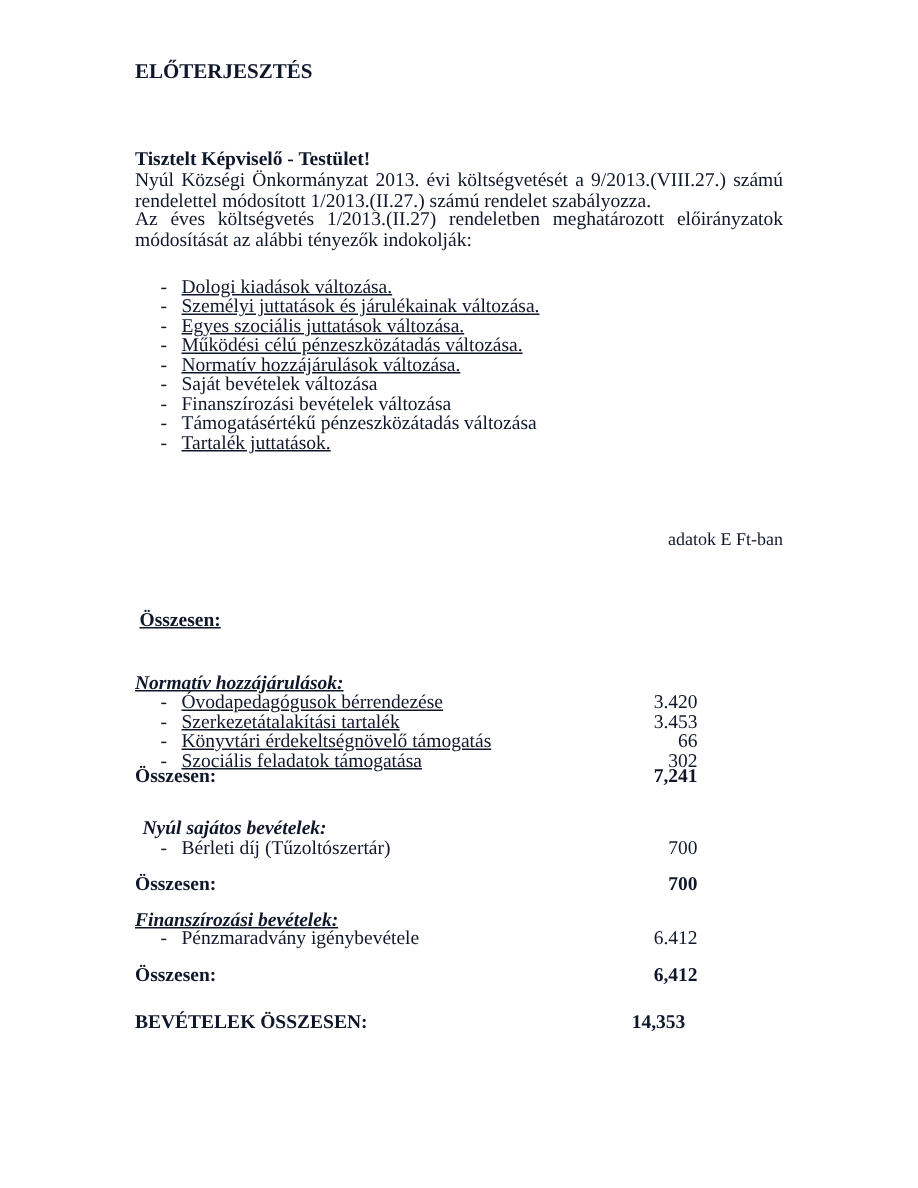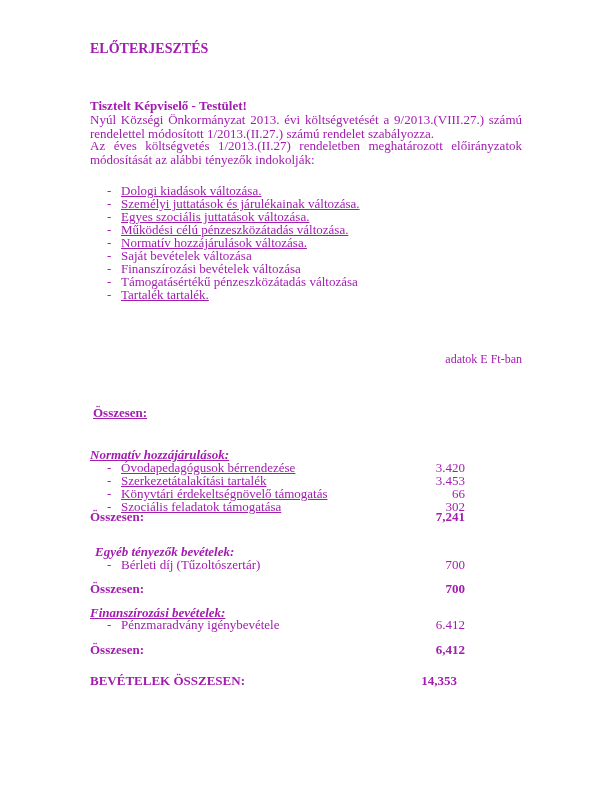--- a/index.html
+++ b/index.html
@@ -3,21 +3,21 @@
 <meta charset="utf-8">
 <style>
   html,body{margin:0;padding:0;background:#e9e9e9;}
   .page{
     position:relative;
     width:612px;height:792px;
     margin:0 auto;
     background:#ffffff;
     outline:1px solid #c8c8c8;
     font-family:"Liberation Serif","DejaVu Serif",serif;
-    color:#a21caf;
+    color:#0f172a;
     font-size:13px;
     overflow:hidden;
   }
   .content{position:absolute;left:90px;right:90px;top:0;bottom:0;}
   .blk{position:absolute;left:0;right:0;}
   .u{text-decoration:underline;}
   .just{text-align:justify;line-height:13.5px;}
   .b-title{top:41px;font-size:14px;font-weight:bold;}
   .b-salut{top:70px;font-weight:bold;margin-top:28px;}
   .b-para1{top:113px;}
@@ -92,21 +92,21 @@
       <div class="reason-item">
           <span class="dash">-</span>
           <span>Finanszírozási bevételek változása</span>
         </div>
       <div class="reason-item">
           <span class="dash">-</span>
           <span>Támogatásértékű pénzeszközátadás változása</span>
         </div>
       <div class="reason-item">
           <span class="dash">-</span>
-          <span class="u">Tartalék tartalék.</span>
+          <span class="u">Tartalék juttatások.</span>
         </div>
     </div>
 
 
     <div class="blk b-units">adatok E Ft-ban</div>
 
 
     <div class="blk b-subsection u">Összesen:</div>
 
     <div class="blk g0h ghead"><span>Normatív hozzájárulások:</span></div>
@@ -128,21 +128,21 @@
     <div class="blk g0r3 row">
       <span class="dash">-</span>
       <span class="lbl u">Szociális feladatok támogatása</span>
       <span class="val">302</span>
     </div>
     <div class="blk g0t row totrow">
       <span class="tlbl">Összesen:</span>
       <span class="val">7,241</span>
     </div>
 
-    <div class="blk g1h ghead"><span>Egyéb tényezők bevételek:</span></div>
+    <div class="blk g1h ghead"><span>Nyúl sajátos bevételek:</span></div>
     <div class="blk g1r0 row">
       <span class="dash">-</span>
       <span class="lbl">Bérleti díj (Tűzoltószertár)</span>
       <span class="val">700</span>
     </div>
     <div class="blk g1t row totrow">
       <span class="tlbl">Összesen:</span>
       <span class="val">700</span>
     </div>
 

